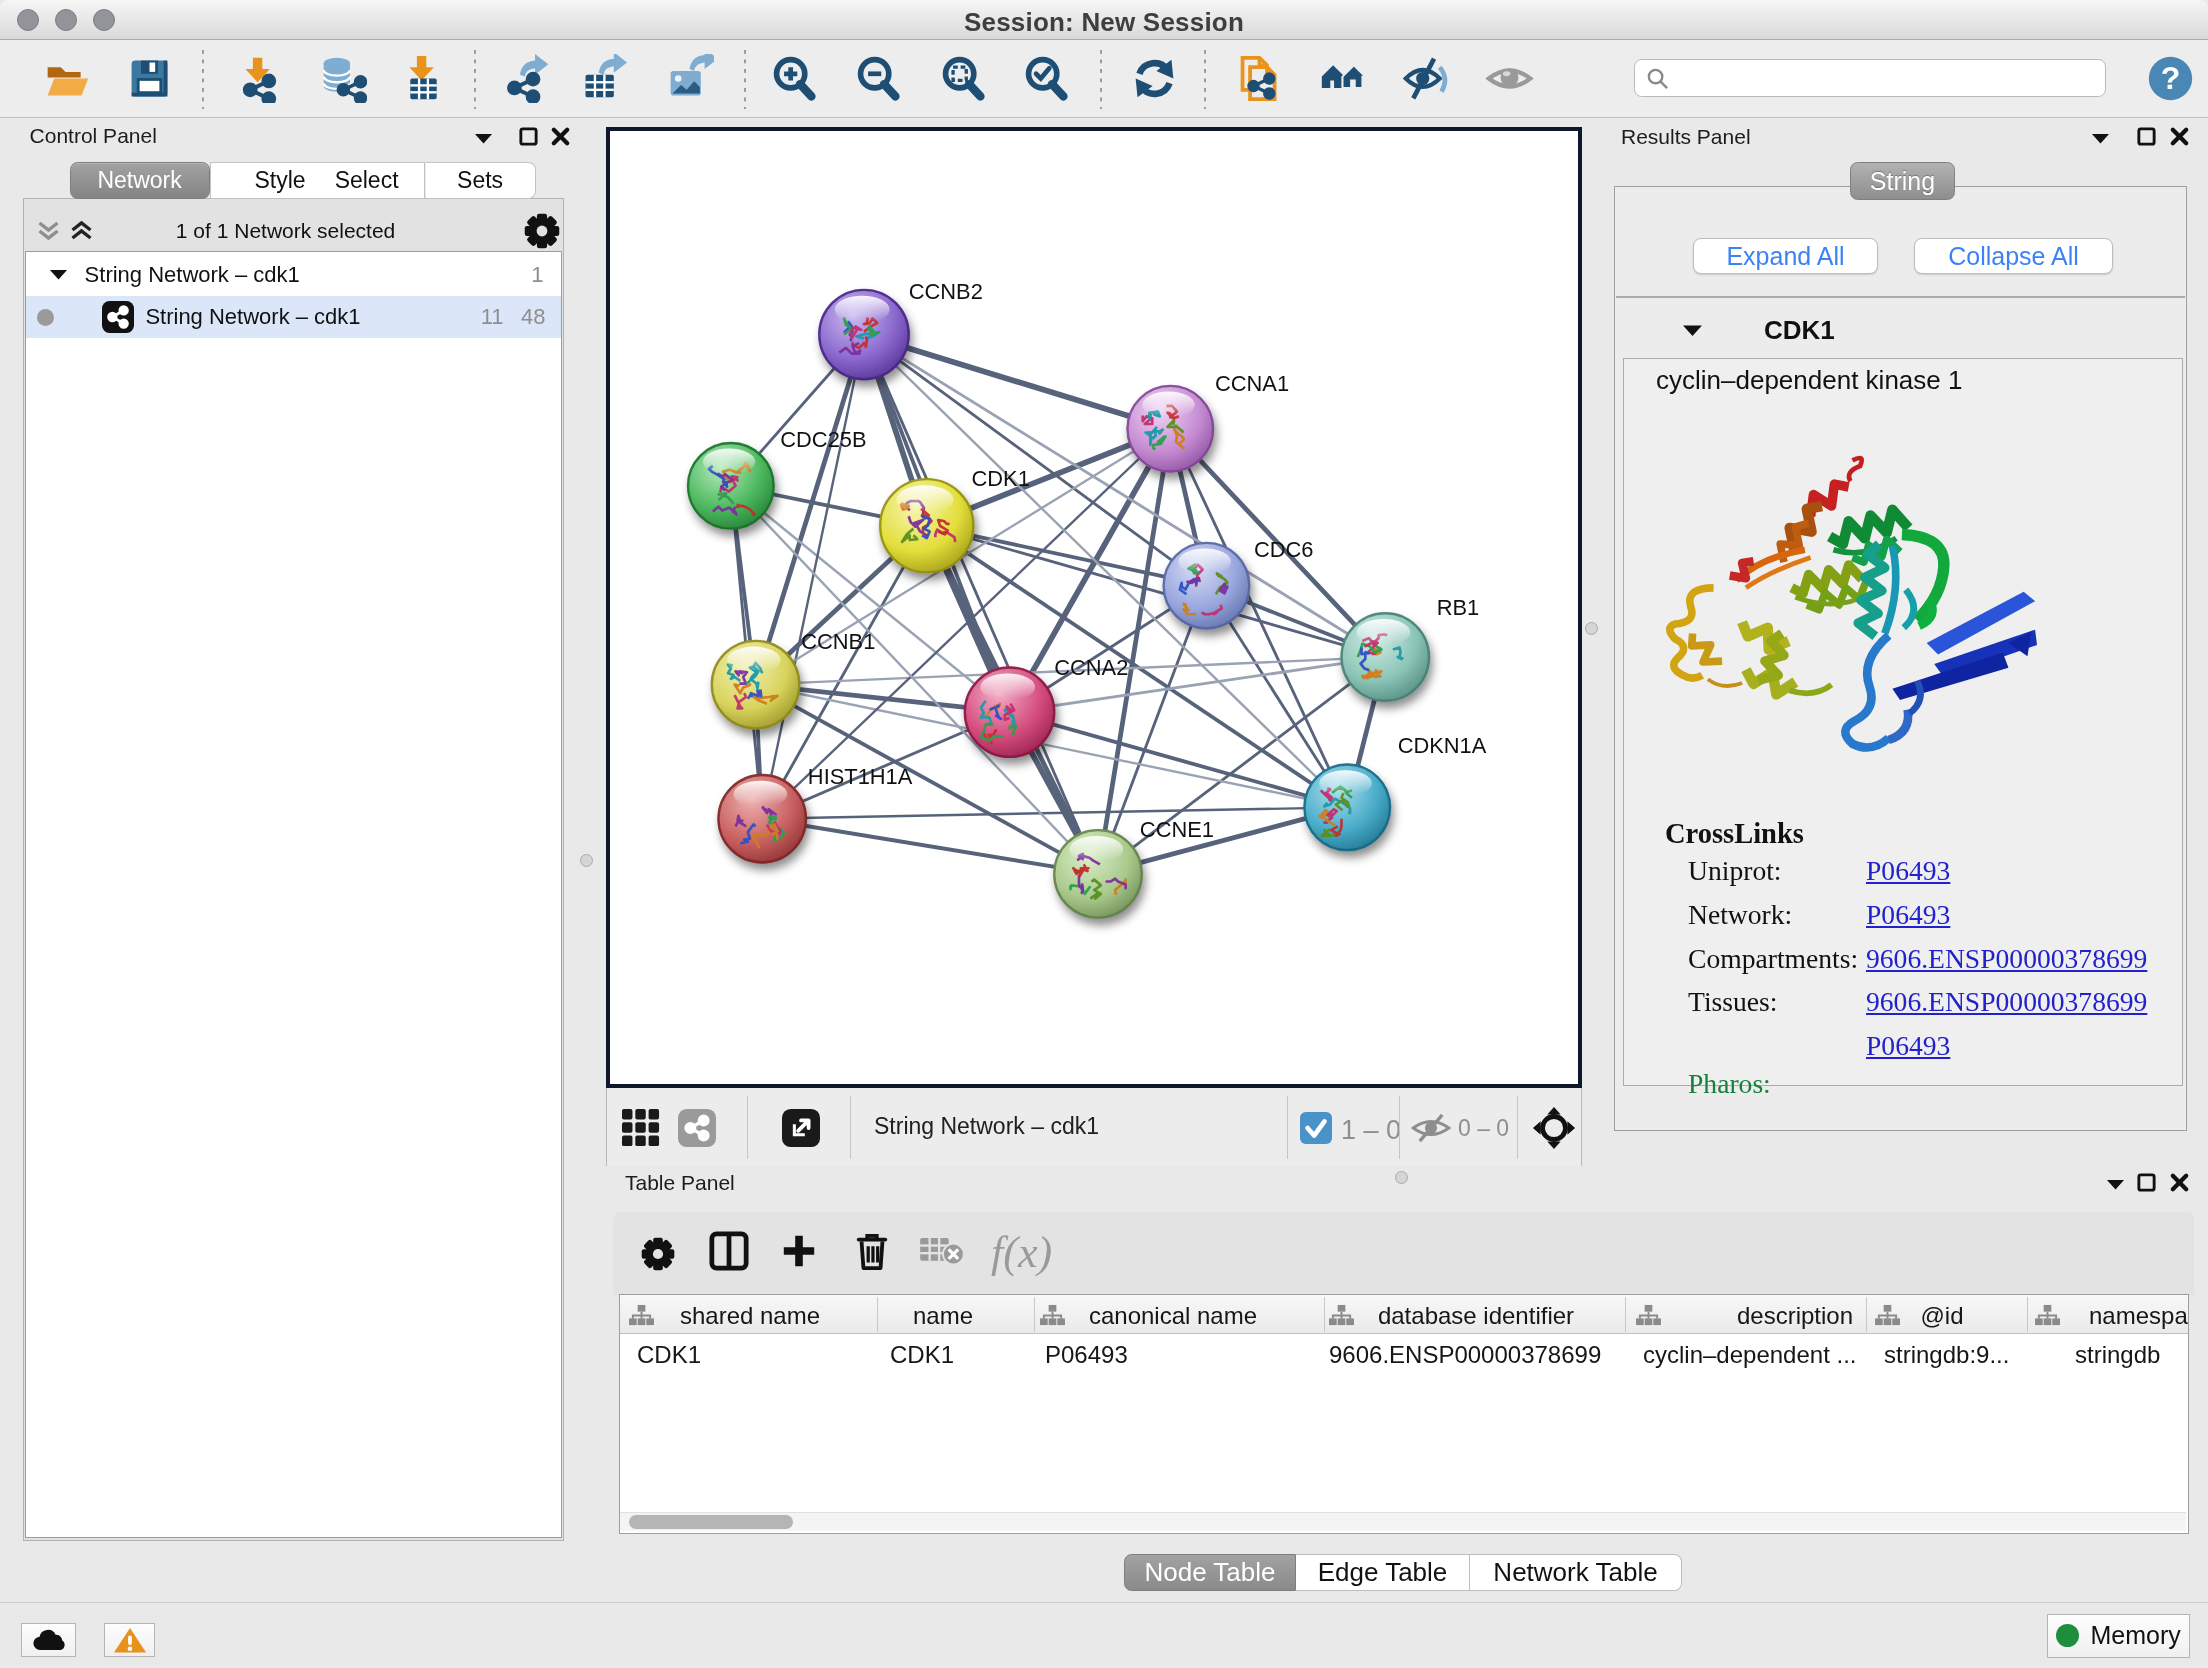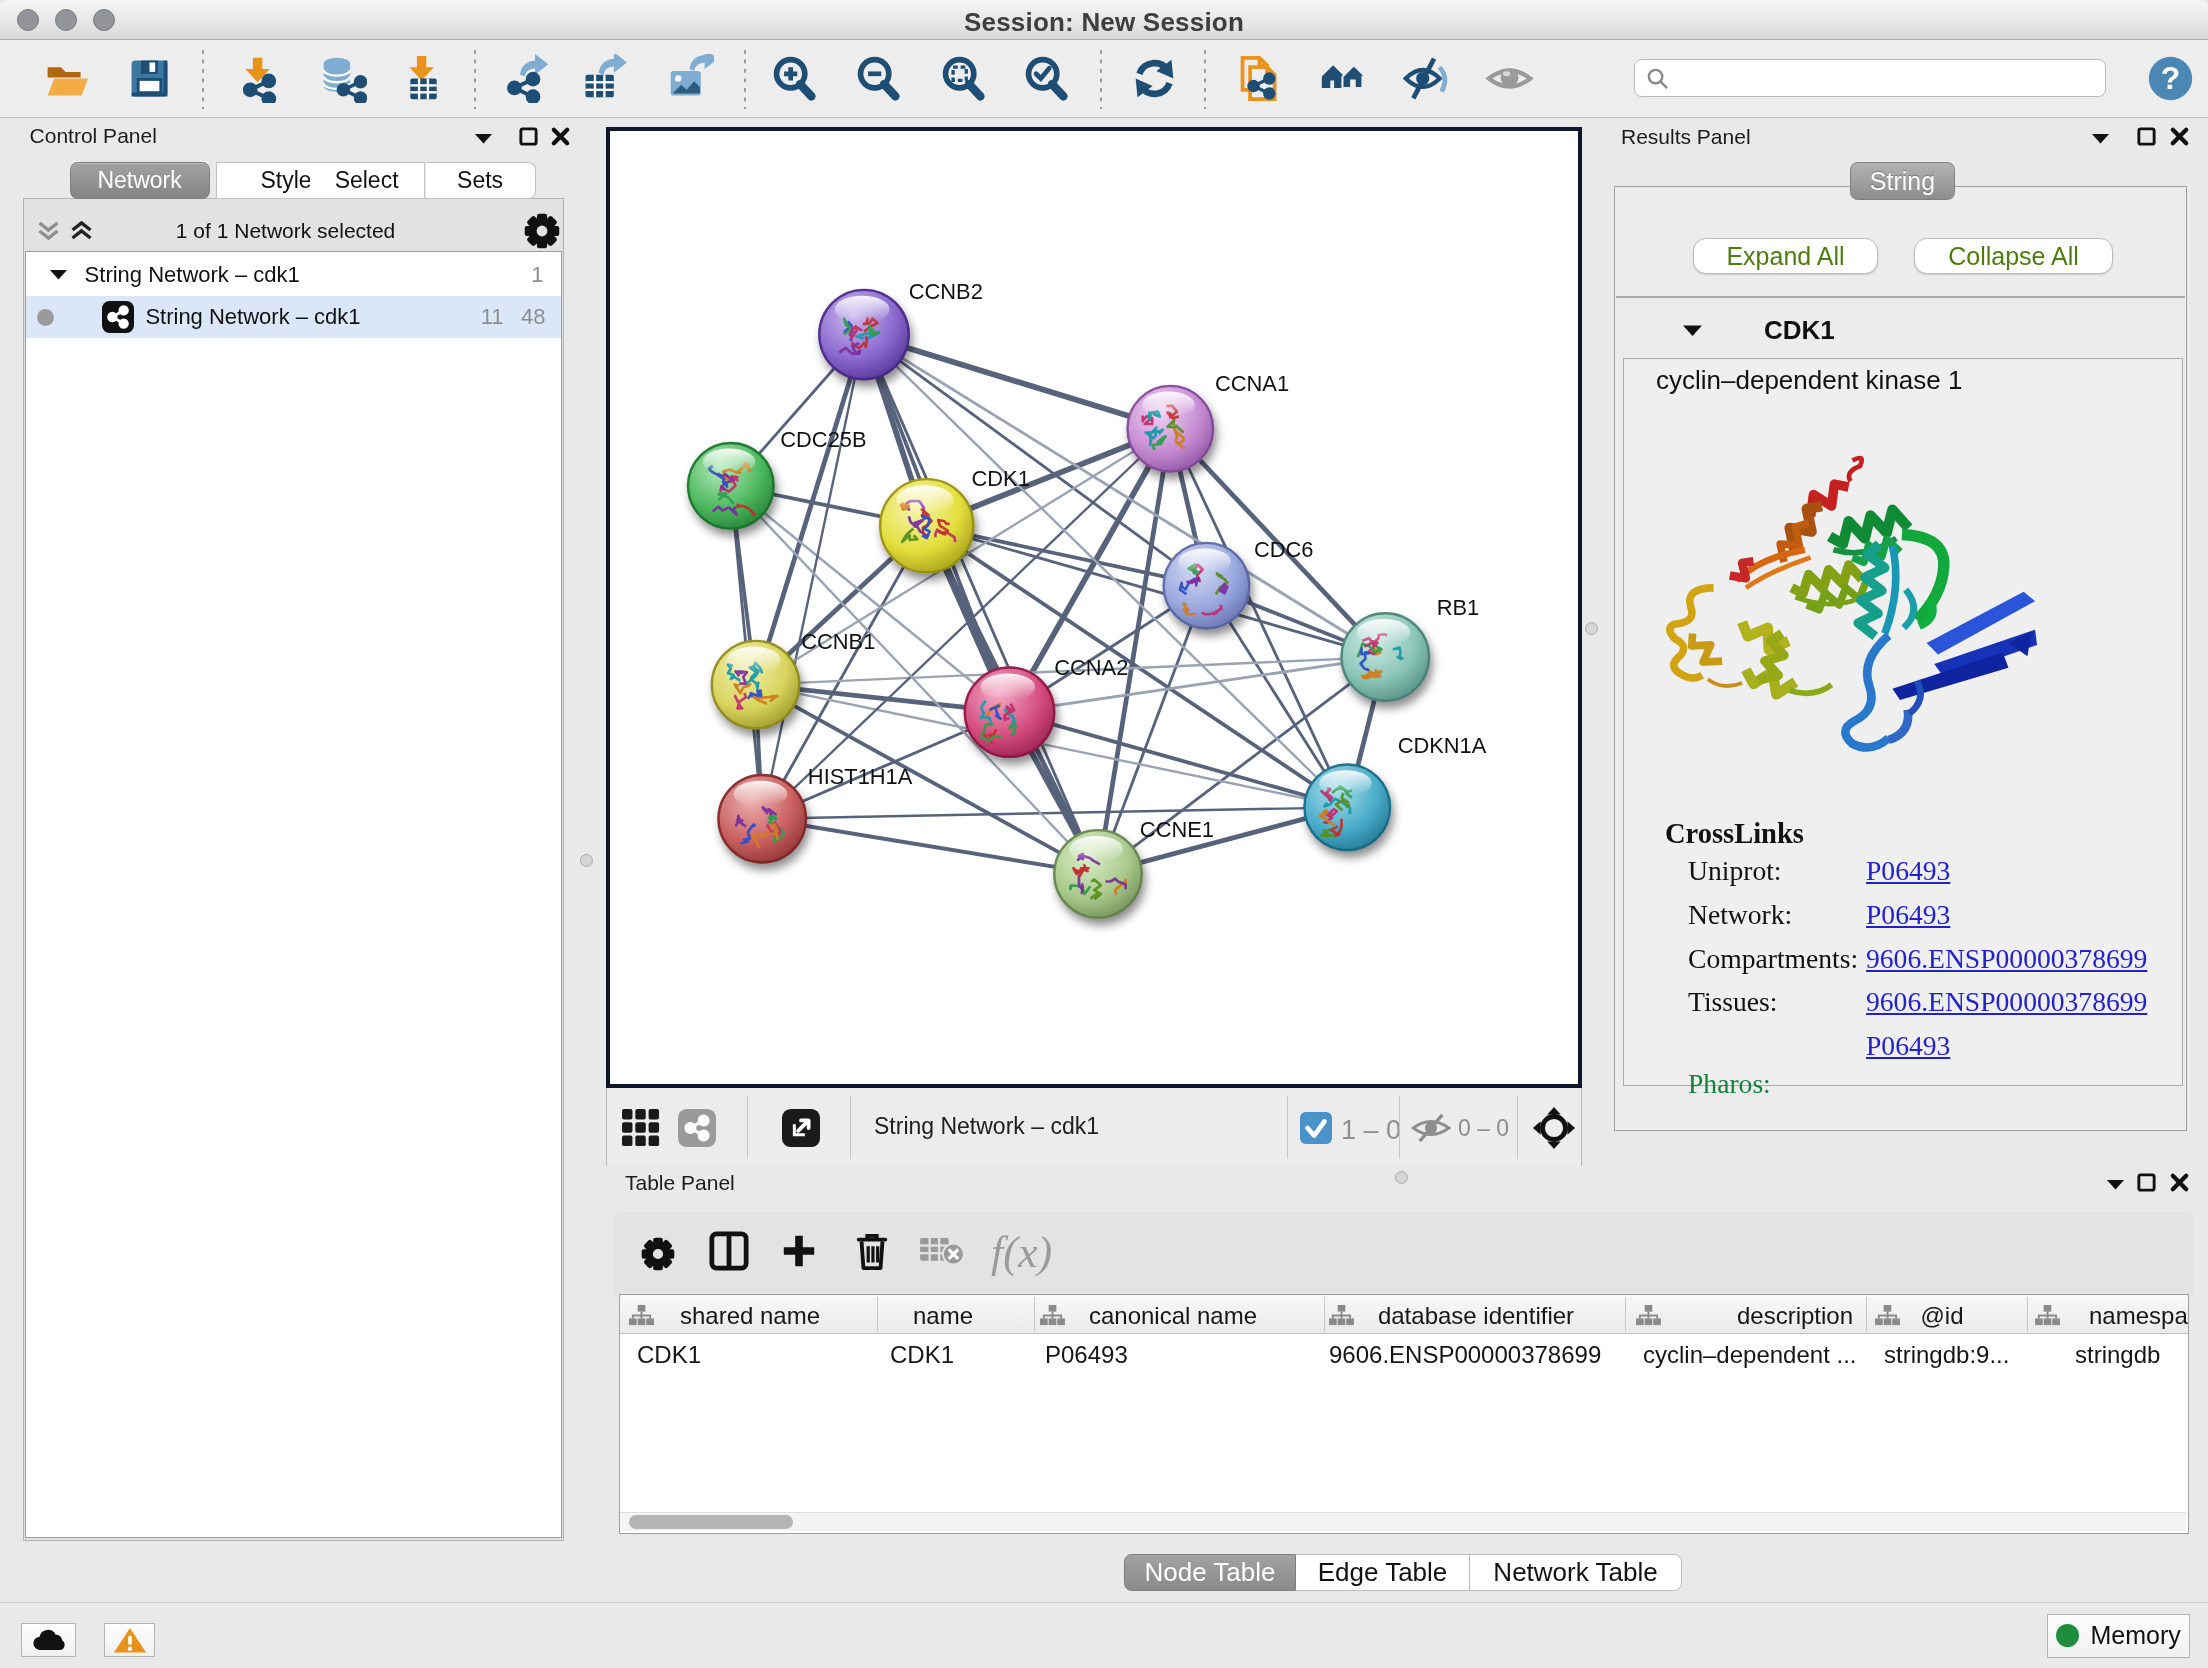--- a/index.html
+++ b/index.html
@@ -24,21 +24,21 @@
 #cpsub{left:15px;top:80px;width:541px;height:1343px;background:#e2e2e2;border:1px solid #b2b2b2;}
 #ctree{left:17px;top:133px;width:537px;height:1287px;background:#fff;border:1px solid #9c9c9c;}
 .trow{position:absolute;left:0;width:100%;height:42px;display:flex;align-items:center;font-size:22px;color:#111;}
 
 #netcanvas{left:606px;top:127px;width:976px;height:961px;background:#fff;border:4px solid #0f172a;}
 #nettools{left:606px;top:1088px;width:976px;height:81px;background:#ececec;border:1px solid #b8b8b8;border-top:none;}
 .nsep{position:absolute;top:7.6px;width:1px;height:63px;background:#c5c5c5;}
 
 #rpanel{left:1590px;top:118px;width:618px;height:1048px;background:#e9e9e9;}
 #rbox{left:1614px;top:186px;width:573px;height:945px;border:1.9px solid #9f9f9f;background:#ececec;}
-.rbtn{position:absolute;top:238px;height:36px;background:#fff;border:1px solid #bdbdbd;border-radius:13px;font-size:25px;color:#4d7c0f;display:flex;align-items:center;justify-content:center;box-shadow:0 1px 1.9px rgba(0,0,0,.15);}
+.rbtn{position:absolute;top:238px;height:36px;background:#fff;border:1px solid #bdbdbd;border-radius:8px;font-size:25px;color:#3b82f6;display:flex;align-items:center;justify-content:center;box-shadow:0 1px 1.9px rgba(0,0,0,.15);}
 #stringtab{left:1850px;top:162px;width:105px;height:38px;background:linear-gradient(#b2b2b2,#8e8e8e);border:1px solid #808080;border-radius:7.6px;color:#fff;font-size:25px;display:flex;align-items:center;justify-content:center;text-shadow:0 -1px 1px rgba(0,0,0,.3);}
 #cdkbox{left:1623px;top:358px;width:560px;height:728px;background:#efefef;border:1px solid #ababab;}
 .serif{font-family:"Liberation Serif",serif;}
 .rlink{color:#2222cc;text-decoration:underline;}
 
 #tpanel{left:599px;top:1166px;width:1609px;height:435px;background:#e9e9e9;}
 #ttools{left:613px;top:1212px;width:1581px;height:83px;background:#e3e3e3;border-radius:7.6px 7.6px 0 0;}
 #ttable{left:619px;top:1294px;width:1570px;height:240px;background:#fff;border:1.9px solid #9f9f9f;overflow:hidden;}
 #thead{position:absolute;left:0;top:0;width:100%;height:39px;background:linear-gradient(#f8f8f8,#eaeaea);border-bottom:1px solid #c0c0c0;}
 .thdiv{position:absolute;top:1.9px;height:35px;width:1px;background:#c8c8c8;}
@@ -202,21 +202,21 @@
       <path d="M1 1 h18 l-9 10 z" fill="#111"></path>
     </svg>
   <svg class="abs" style="left:510px;top:7.6px" width="21" height="21" viewBox="0 0 22 22">
       <rect x="3" y="3" width="16" height="16" rx="2" fill="none" stroke="#111" stroke-width="3"></rect>
     </svg>
   <svg class="abs" style="left:542px;top:7.6px" width="21" height="21" viewBox="0 0 22 22">
       <path d="M4 4 L18 18 M18 4 L4 18" stroke="#111" stroke-width="4.5" stroke-linecap="round"></path>
     </svg>
   <div id="cpsub" class="abs"></div>
   <div class="tab tabsel" style="left:62px;width:140px;">Network</div>
-    <div class="tab" style="left:208px;width:101px;border-radius:0;padding-left:40px;">Style</div>
+    <div class="tab" style="left:202px;width:101px;border-radius:0;padding-left:40px;">Style</div>
     <div class="tab" style="left:302px;width:115px;border-radius:0;border-left:none;">Select</div>
     <div class="tab" style="left:418px;width:110px;border-radius:0 7.6px 7.6px 0;border-left:none;">Sets</div>
   <svg class="abs" style="left:28.5px;top:102px" width="25" height="21" viewBox="0 0 24 21">
       <path d="M3 3 l9 7 9 -7 M3 11 l9 7 9 -7" fill="none" stroke="#8e8e8e" stroke-width="3.4"></path>
     </svg>
   <svg class="abs" style="left:61px;top:102px" width="25" height="21" viewBox="0 0 24 21">
       <path d="M3 10 l9 -7 9 7 M3 18 l9 -7 9 7" fill="none" stroke="#222" stroke-width="3.4"></path>
     </svg>
   <div class="abs" style="left:88px;top:101px;width:380px;text-align:center;font-size:21px;color:#111">1 of 1 Network selected</div>
   <svg class="abs" style="left:516px;top:95px" width="36" height="36" viewBox="-12 -12 24 24">

